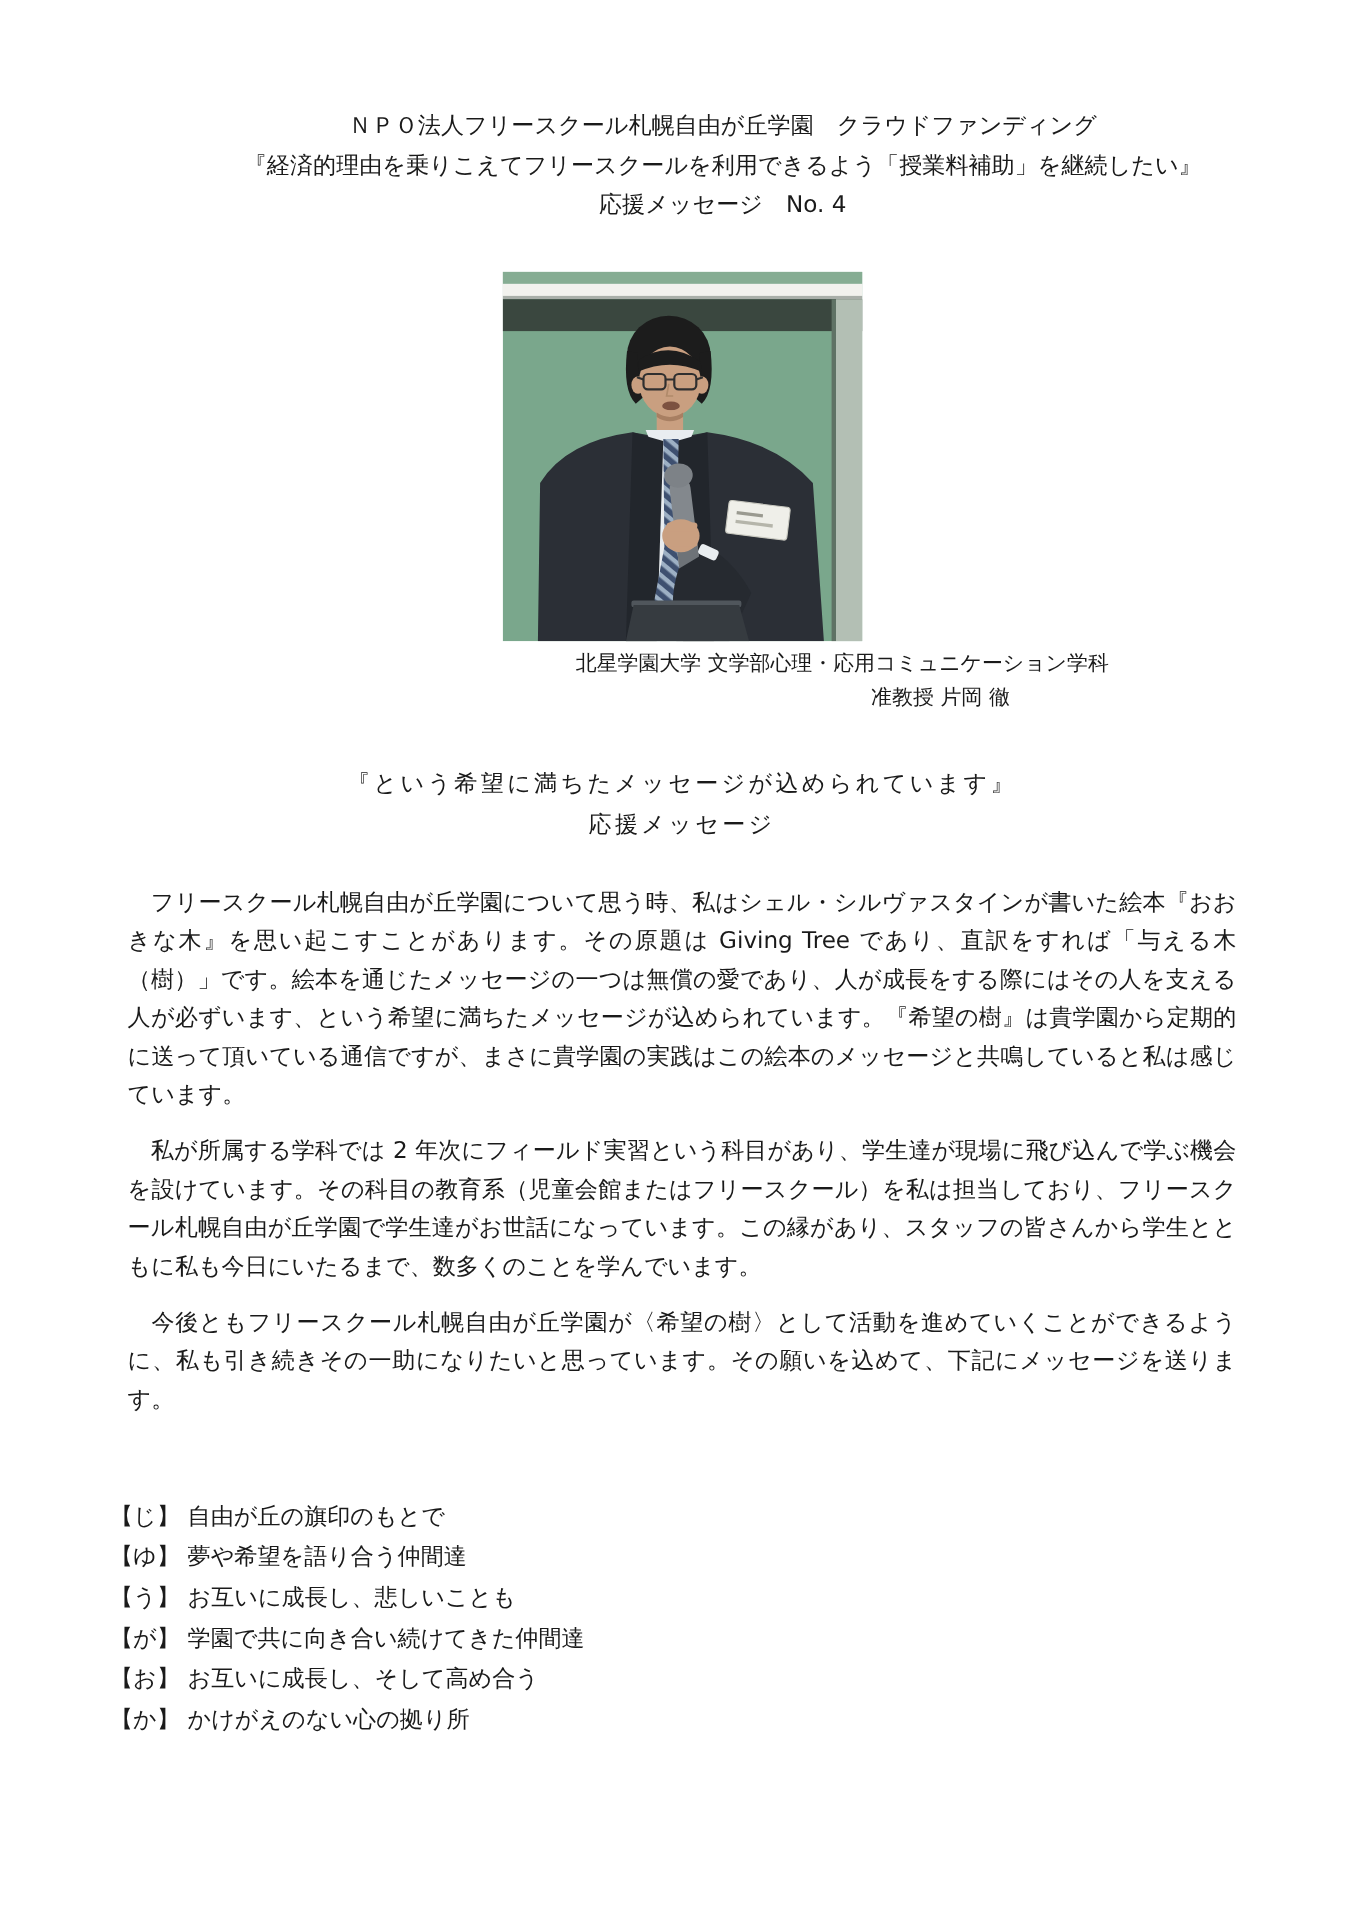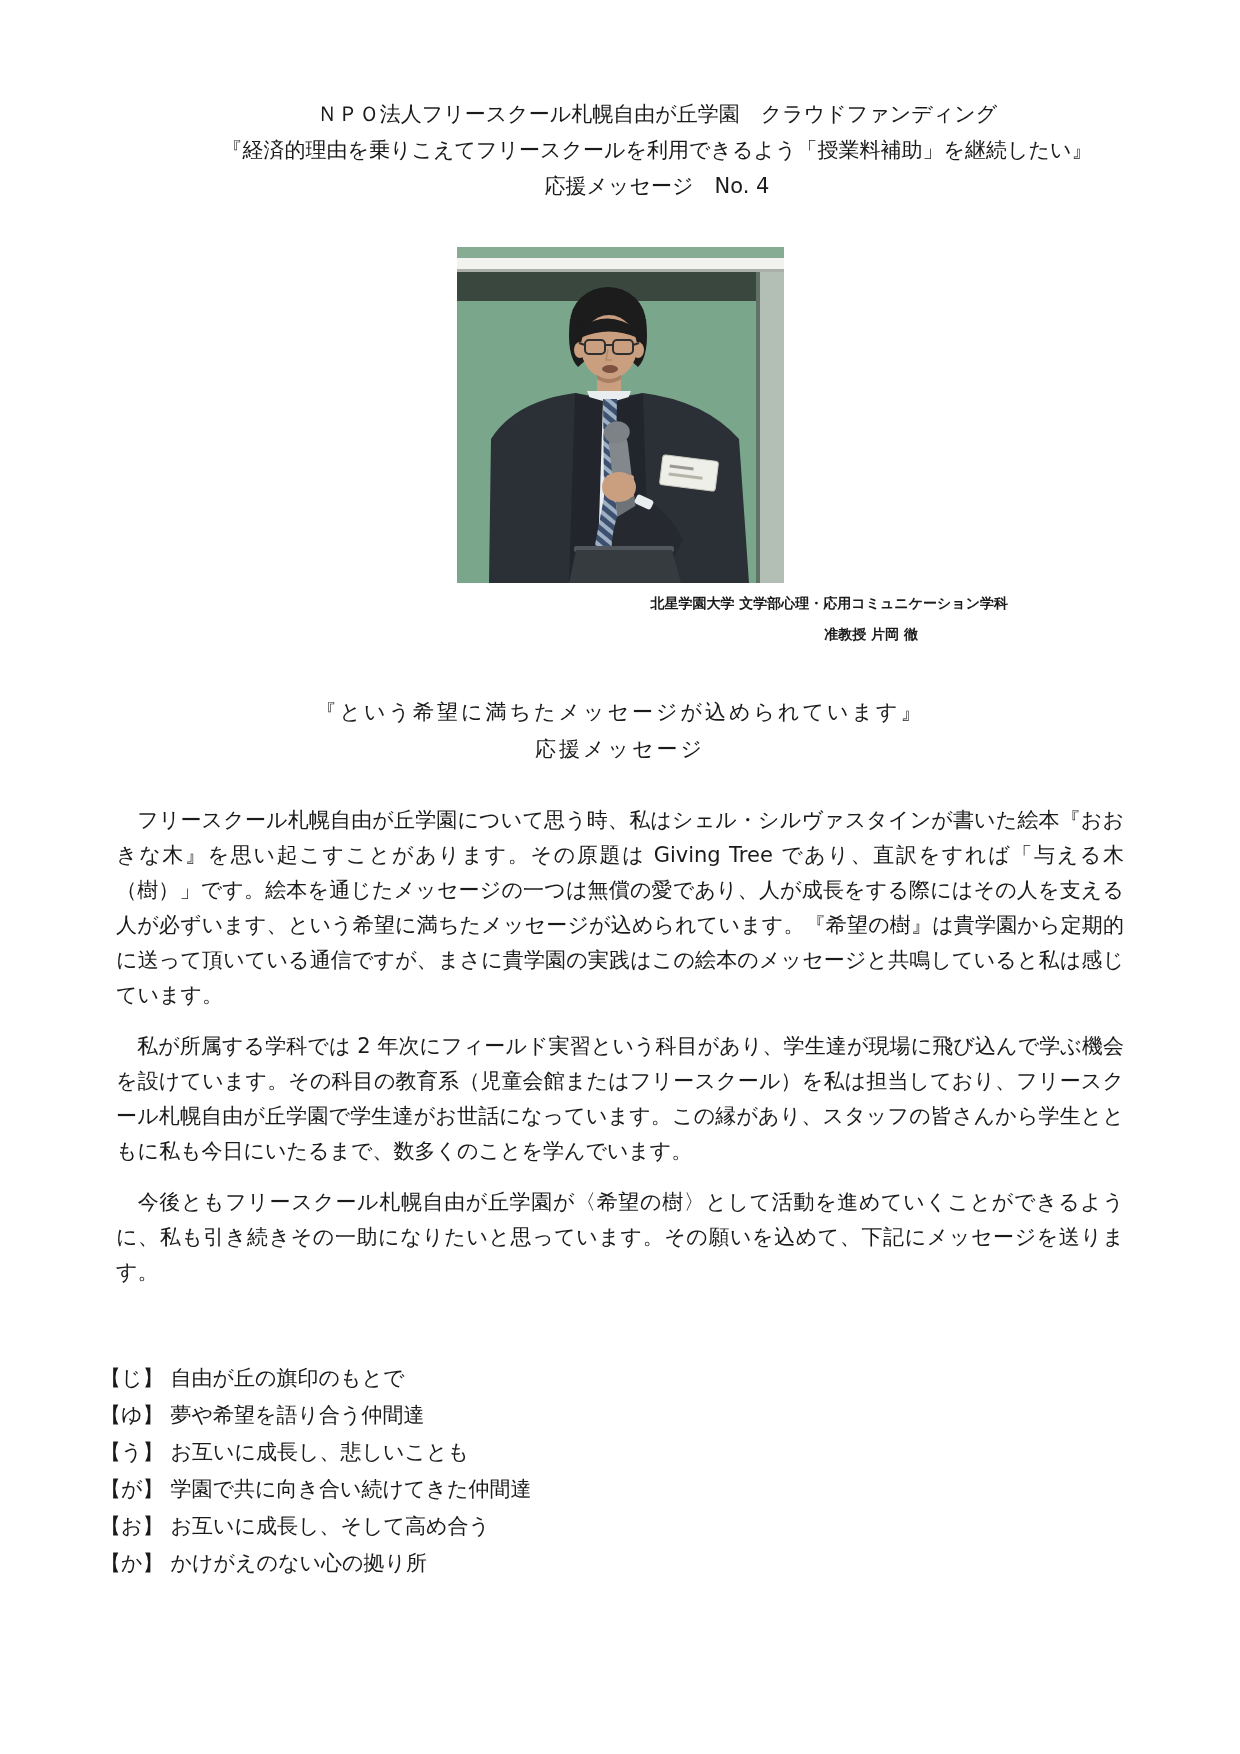--- a/index.html
+++ b/index.html
@@ -27,23 +27,23 @@
     position: absolute;
     left: 457px; top: 247px;
     width: 327px; height: 336px;
     margin: 0; padding: 0;
   }
   figure.photo svg { display: block; }
   .caption {
     position: absolute;
     top: 588px; right: 232px;
     text-align: right;
-    font-size: 14px;
+    font-size: 19px;
     line-height: 31px;
-    font-weight: 700;
+    font-weight: 400;
   }
   .caption p { margin: 0; }
   .caption .caption-name { padding-right: 90px; text-align: right; }
   .message-heading {
     position: absolute;
     top: 694px; left: 0; width: 100%;
     text-align: center;
     font-size: 21px;
     letter-spacing: 3px;
     line-height: 37px;

